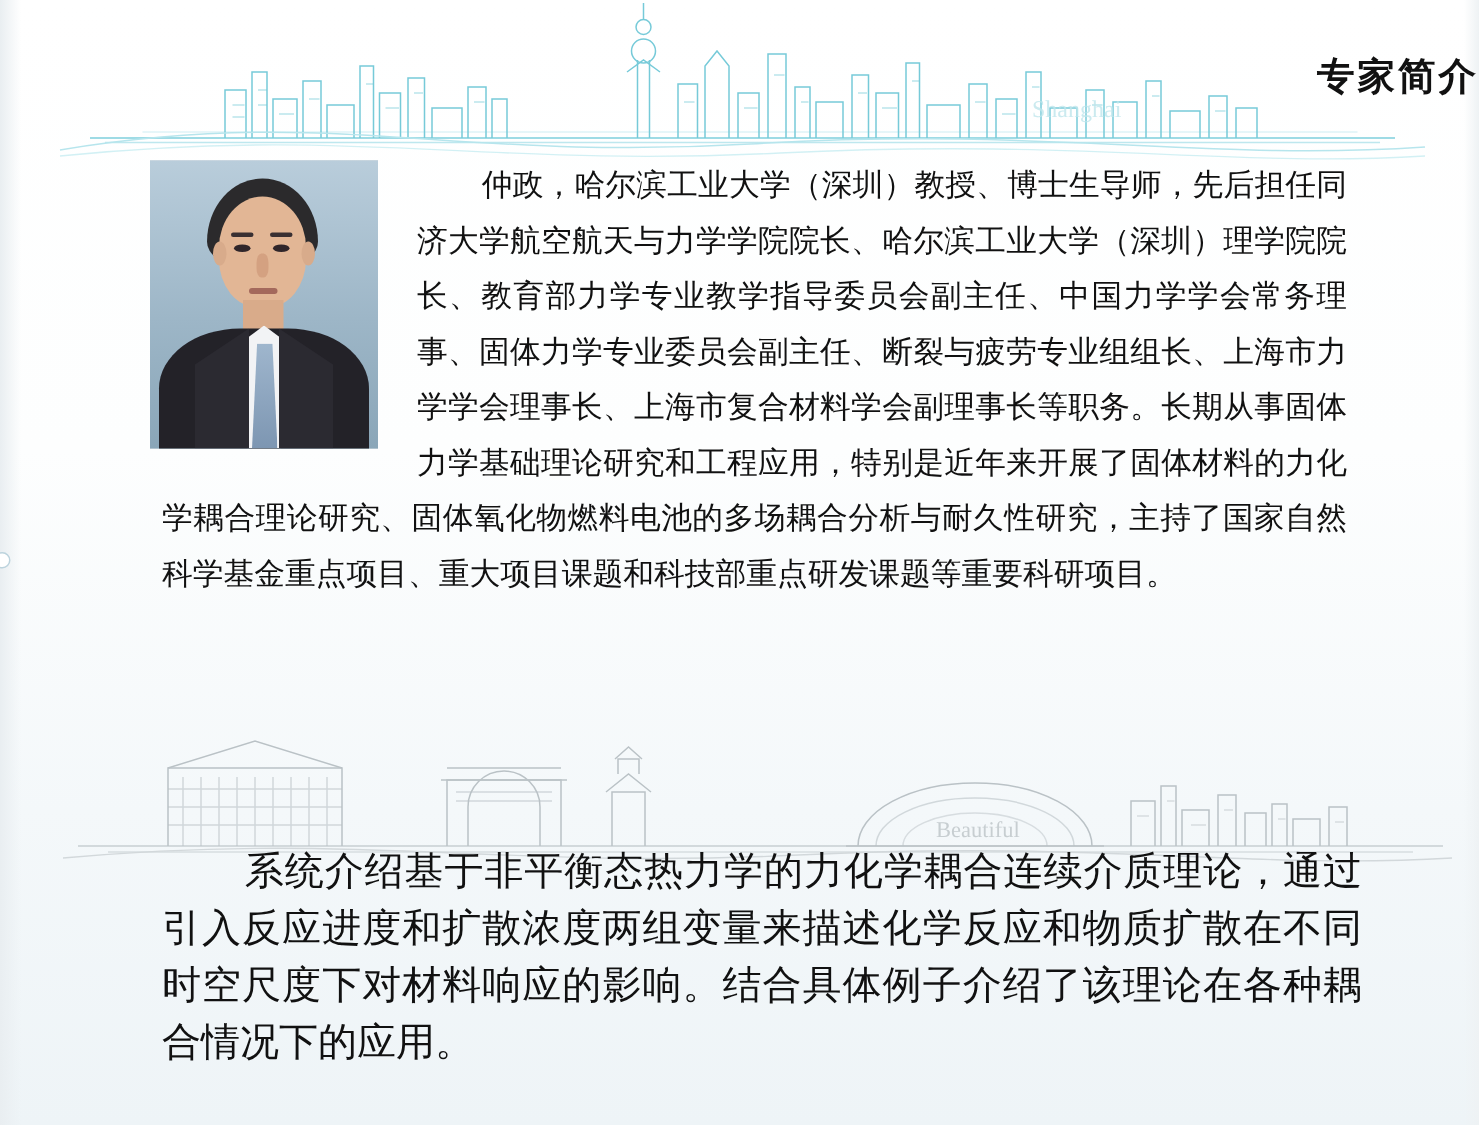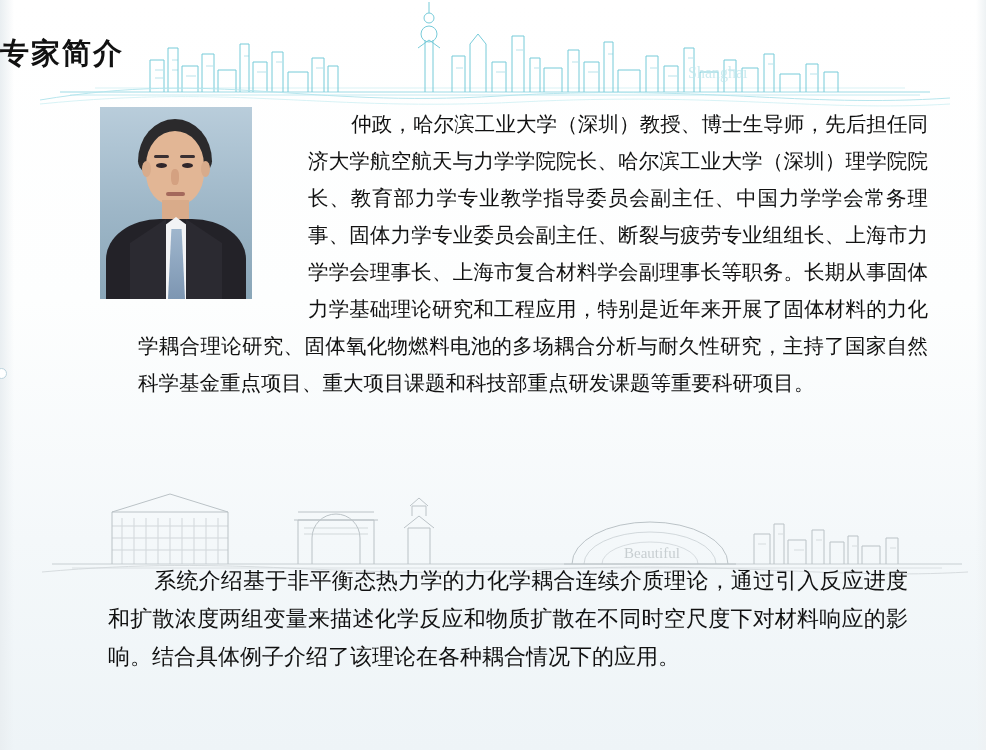--- a/index.html
+++ b/index.html
@@ -55,22 +55,22 @@
     overflow: hidden;
   }
   .band-1 { top: 0; }
   .band-2 { top: 468px; height: 110px; padding-left: 12px; }
 
   .band svg { display: block; }
 
   .section-title {
     position: absolute;
     width: 986px;
-    text-align: left;
-    font-size: 29px;
+    text-align: right;
+    font-size: 25px;
     font-weight: bold;
     letter-spacing: 2px;
     color: #111111;
   }
   .title-1 { top: 34px; }
   .title-2 { top: 495px; }
 
   
   .portrait {
     position: absolute;
@@ -180,36 +180,35 @@
   .bio {
     position: absolute;
     left: 108px;
     top: 106px;
     width: 790px;
     font-size: 20.5px;
     line-height: 37px;
     text-align: justify;
     text-justify: inter-ideograph;
     color: #111111;
-    margin-left: 30px;
   }
   .bio .float-img {
     float: left;
     width: 152px;
     height: 200px;
     margin: 0 18px 0 0;
   }
   .bio .indent { display: inline-block; width: 2.1em; }
 
   .abstract {
     position: absolute;
     left: 108px;
     top: 562px;
     width: 800px;
-    font-size: 22px;
+    font-size: 26px;
     line-height: 38px;
     text-align: justify;
     text-justify: inter-ideograph;
     color: #111111;
   }
   .abstract .indent { display: inline-block; width: 2.1em; }
 </style>
 </head>
 <body>
 

